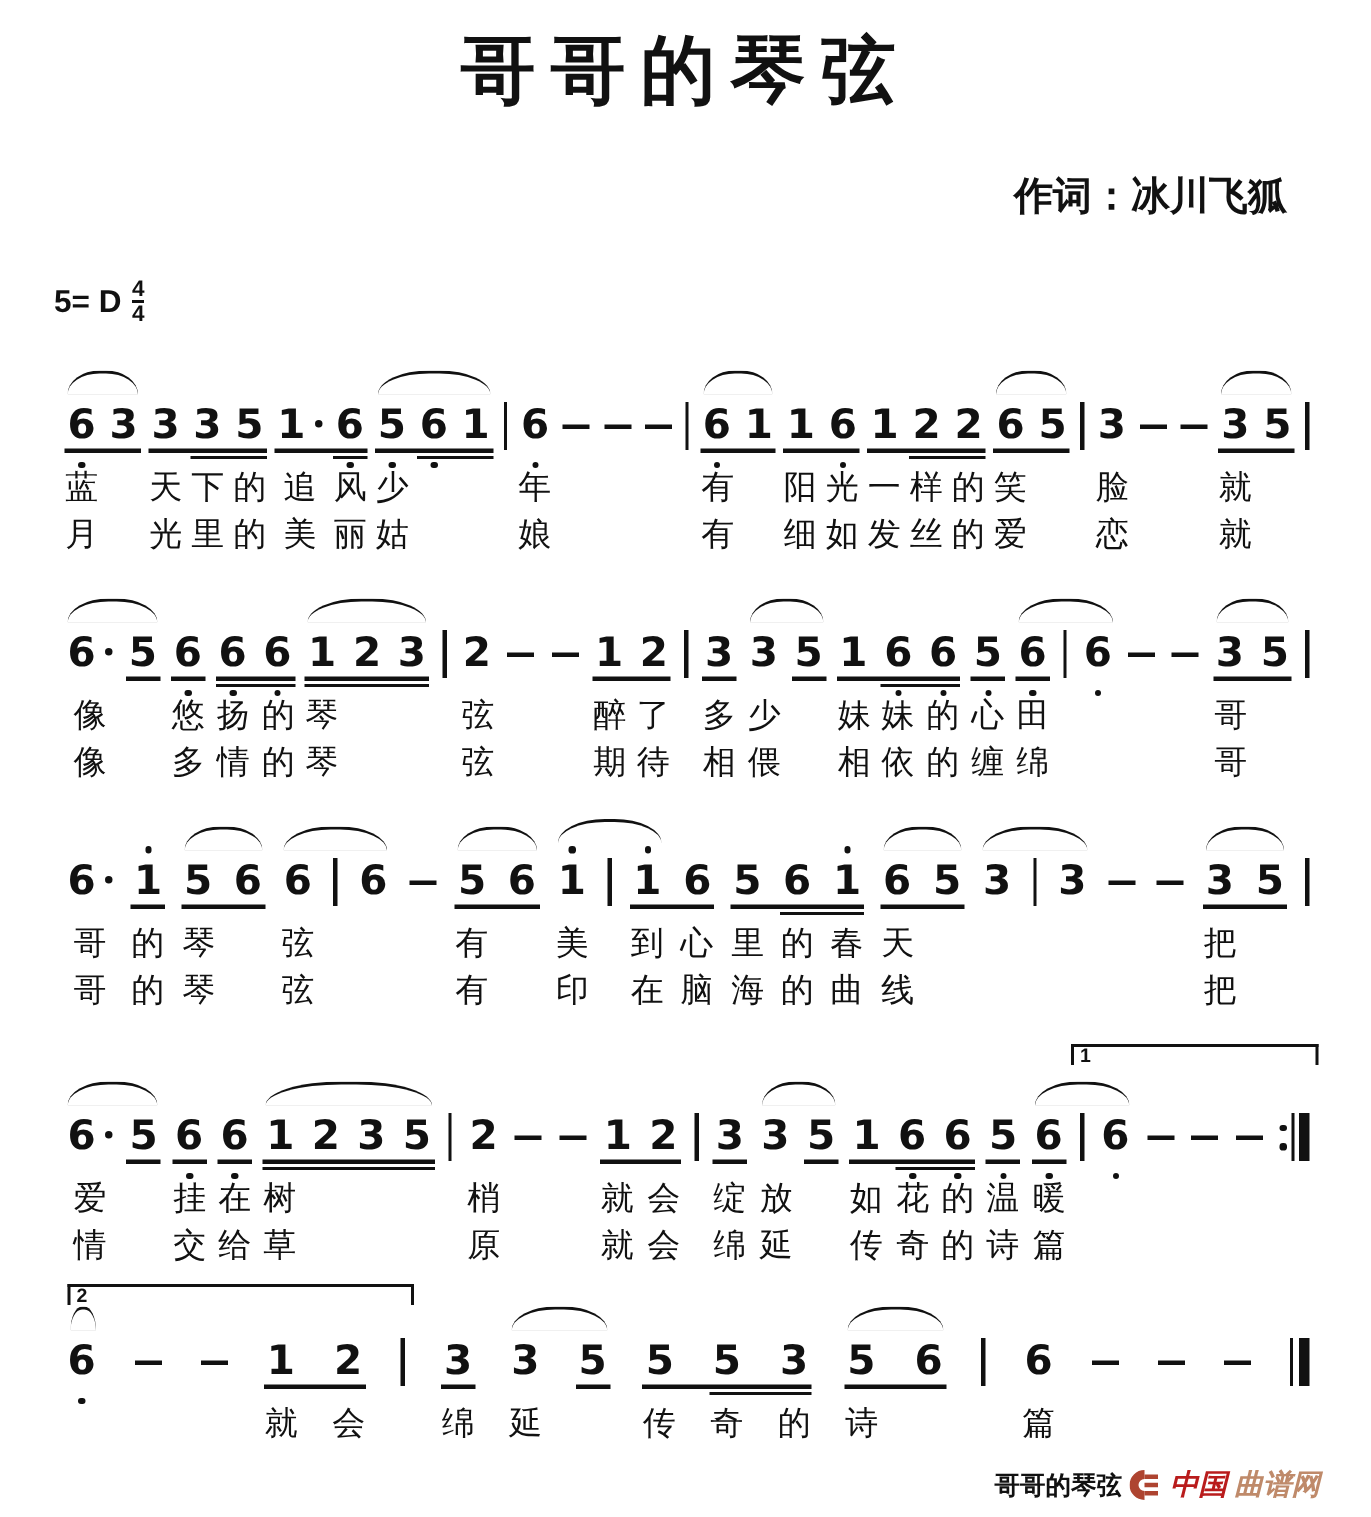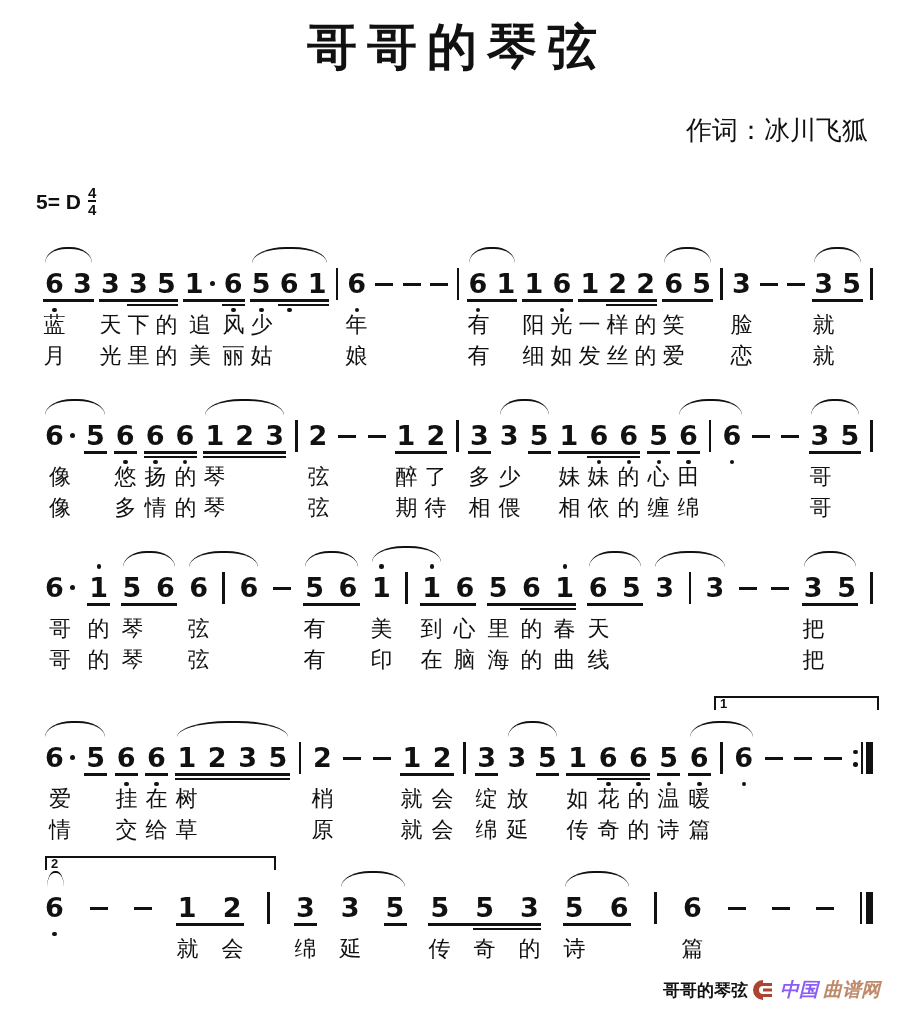--- a/index.html
+++ b/index.html
@@ -1,20 +1,20 @@
 <!DOCTYPE html>
 <html><head>
 <meta charset="utf-8">
 <style>
   html,body{margin:0;padding:0;background:#fff;}
   #sheet{position:relative;width:914px;height:1011px;background:#fff;overflow:hidden;
          font-family:"Liberation Sans",sans-serif;color:#111;}
   .title{position:absolute;top:14px;left:0;width:100%;text-align:center;
          font-family:"Liberation Serif",serif;font-weight:900;font-size:50px;letter-spacing:10px;}
-  .credits{position:absolute;left:676px;top:112px;font-size:26px;line-height:37px;font-weight:400;margin-left:10px;}
+  .credits{position:absolute;left:676px;top:112px;font-size:26px;line-height:37px;font-weight:700;}
   .keysig{position:absolute;left:36px;top:186px;font-size:21px;font-weight:600;display:flex;align-items:center;}
   .frac{display:inline-flex;flex-direction:column;align-items:center;font-size:15px;line-height:14px;
         margin-left:7px;font-weight:700;}
   .frac .den{border-top:2px solid #111;padding-top:1px;}
   #score{position:absolute;left:45px;top:238px;width:828px;}
   .line{position:relative;}
   .notes{display:flex;justify-content:space-between;align-items:center;height:36px;}
   .n{position:relative;display:inline-block;font-size:27px;font-weight:700;line-height:34px;
      font-family:"DejaVu Sans",sans-serif;}
   .ad{display:inline-block;width:5px;height:5px;border-radius:50%;background:#111;margin-left:6px;vertical-align:7px;}
@@ -441,16 +441,16 @@
     <span>哥哥的琴弦</span>
     <svg width="22" height="22" viewBox="0 0 22 22">
       <circle cx="10" cy="11" r="7" fill="none" stroke-width="6" stroke="#ae4430"></circle>
       <rect x="10" y="1" width="12" height="20" fill="#ffffff"></rect>
       <g fill="#ae4430">
         <rect x="10" y="4" width="9" height="3"></rect>
         <rect x="10" y="9.5" width="9" height="3"></rect>
         <rect x="10" y="15" width="9" height="3"></rect>
       </g>
     </svg>
-    <span class="brand" style="color: #8b5cf6;">中国</span>
+    <span class="brand" style="color: #b91c1c;">中国</span>
       <span class="brand" style="color: rgb(191, 138, 106);">曲谱网</span>
   </div>
 </div>
 
 </body></html>

